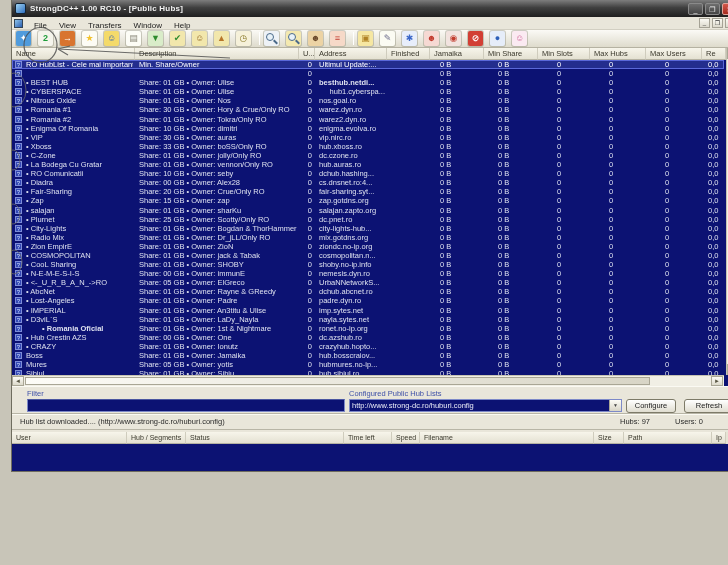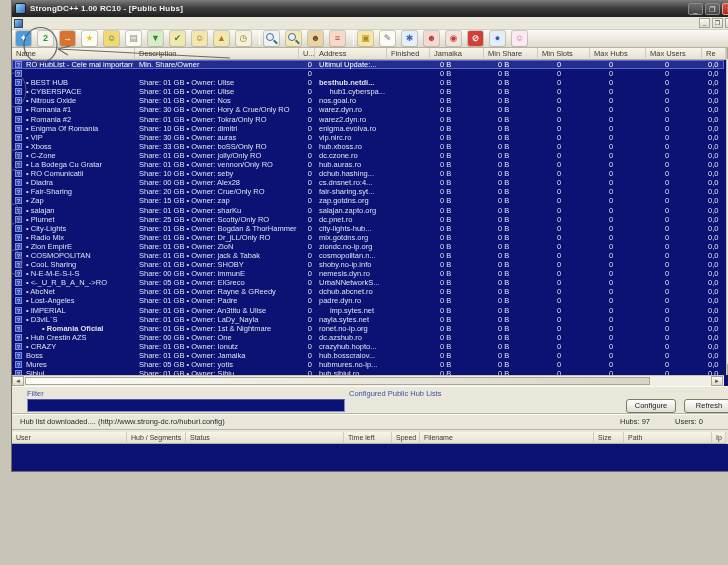--- a/index.html
+++ b/index.html
@@ -119,20 +119,21 @@
     <span class="title-text">StrongDC++ 1.00 RC10 - [Public Hubs]</span>
     <span class="wbtns">
       <span class="wbtn">_</span>
       <span class="wbtn">❐</span>
       <span class="wbtn close">✕</span>
     </span>
   </div>
 
   <div class="menubar">
     <span class="mdi-icon"></span>
+    <span id="menu-items"><span class="menu-item">File</span><span class="menu-item">View</span><span class="menu-item">Transfers</span><span class="menu-item">Window</span><span class="menu-item">Help</span></span>
     <span class="mdi-btns">
       <span class="mbtn">_</span>
       <span class="mbtn">❐</span>
       <span class="mbtn">×</span>
     </span>
   </div>
 
   <div class="toolbar" id="toolbar">
       <span class="tb-icon" style="background: rgb(79, 155, 220); color: rgb(255, 255, 255);">✦</span>
       <span class="tb-icon" style="background: rgb(245, 244, 236); color: rgb(30, 158, 58);">2</span>
@@ -552,21 +553,21 @@
           <span class="hcellv" style="left: 545px; width: 30px;">0</span>
           <span class="hcellv" style="left: 597px; width: 34px;">0</span>
           <span class="hcellv" style="left: 653px; width: 34px;">0</span>
           <span class="hcellv" style="left: 696px; width: 16px;">0,0</span>
         </div>
         <div class="hub-row">
           <span class="hub-q">?</span>
           <span class="hcellv" style="left: 14px; width: 107px;">• IMPERIAL</span>
           <span class="hcellv" style="left: 127px; width: 158px;">Share: 01 GB • Owner: An3titu &amp; Ulise</span>
           <span class="hcellv" style="left: 287px; width: 13px; text-align: right;">0</span>
-          <span class="hcellv" style="left: 307px; width: 66px; text-align: center;">imp.sytes.net</span>
+          <span class="hcellv" style="left: 307px; width: 66px;">imp.sytes.net</span>
           <span class="hcellv" style="left: 379px; width: 38px;"></span>
           <span class="hcellv" style="left: 428px; width: 42px;">0 B</span>
           <span class="hcellv" style="left: 486px; width: 38px;">0 B</span>
           <span class="hcellv" style="left: 545px; width: 30px;">0</span>
           <span class="hcellv" style="left: 597px; width: 34px;">0</span>
           <span class="hcellv" style="left: 653px; width: 34px;">0</span>
           <span class="hcellv" style="left: 696px; width: 16px;">0,0</span>
         </div>
         <div class="hub-row">
           <span class="hub-q">?</span>
@@ -676,20 +677,24 @@
       <span class="sarrow" style="left:0; width:12px">◄</span>
       <span class="sthumb" style="left:13px; top:1px; width:625px; height:8px"></span>
       <span class="sarrow" style="left:699px; width:12px">►</span>
     </div>
   </div>
 
   <div class="filterbar">
     <span class="flabel" style="left:15px">Filter</span>
     <input class="filter-input" value="" style="">
     <span class="flabel" style="left:337px">Configured Public Hub Lists</span>
+    <span class="combo">
+      <span class="combo-val">http://www.strong-dc.ro/huburi.config</span>
+      <span class="combo-btn">▼</span>
+    </span>
     <span class="xpbtn" style="left:614px">Configure</span>
     <span class="xpbtn" style="left:672px">Refresh</span>
   </div>
 
   <div class="statusline">
     <span style="left:8px">Hub list downloaded.... (http://www.strong-dc.ro/huburi.config)</span>
     <span style="left:608px">Hubs: 97</span>
     <span style="left:663px">Users: 0</span>
   </div>
 

